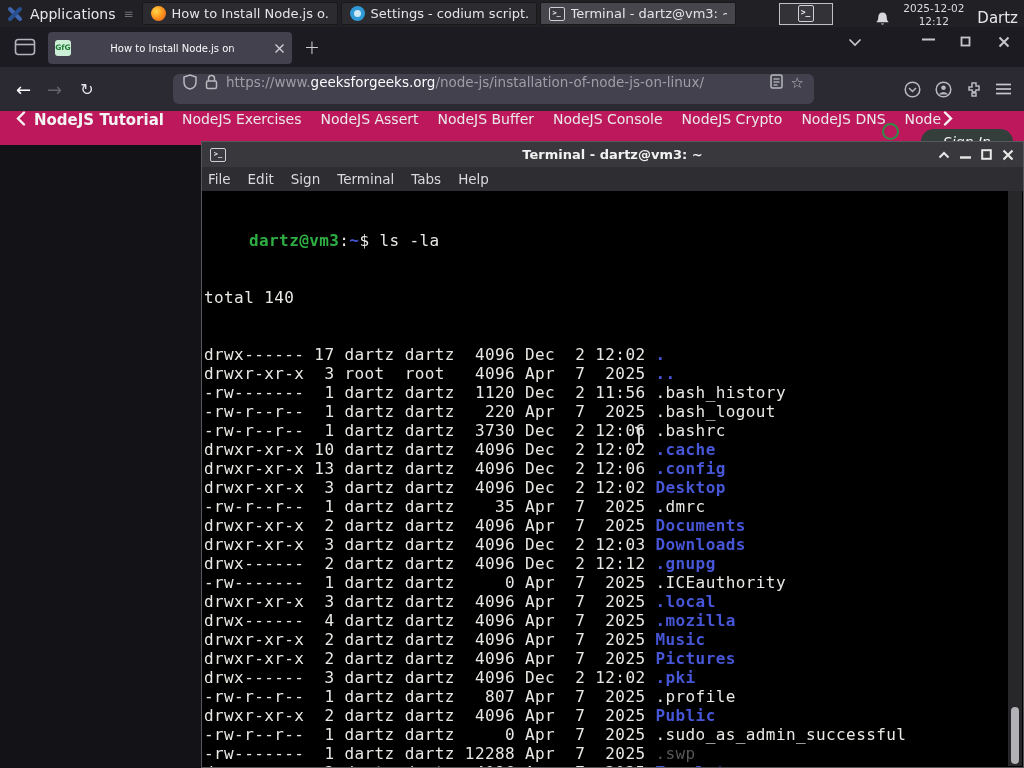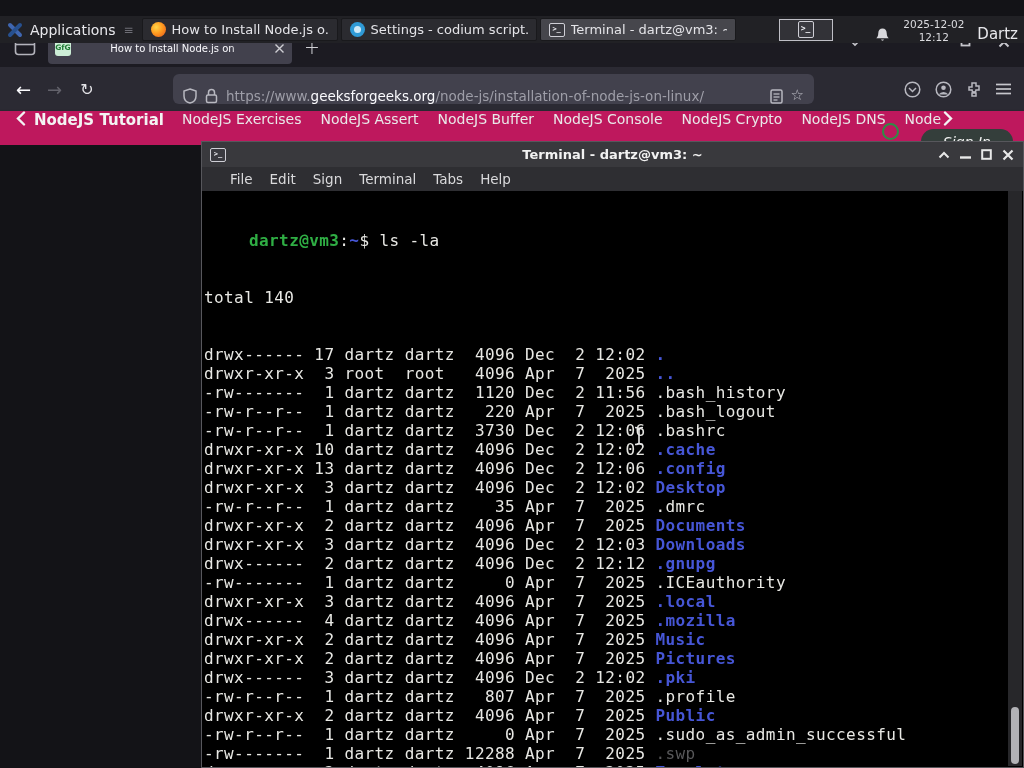--- a/index.html
+++ b/index.html
@@ -4,21 +4,21 @@
 <style>
   * { margin:0; padding:0; box-sizing:border-box; }
   html,body { background:#000; }
   #stage {
     position:relative; width:1024px; height:768px; overflow:hidden;
     background:#131317; font-family:"DejaVu Sans", sans-serif;
     -webkit-font-smoothing:antialiased;
   }
   
   .panel {
-    position:absolute; left:0; top:16px; width:1024px; height:27px;
+    position:absolute; left:0; top:0; width:1024px; height:27px;
     background:#212125; display:flex; align-items:center; z-index:50;
   }
   .apps-btn { display:flex; align-items:center; gap:6px; height:100%; padding:0 6px; color:#e8e8ec; font-size:14px; }
   .panel-handle { color:#6e6e76; font-size:12px; margin:0 8px 0 2px; }
   .winbtn {
     height:23px; display:flex; align-items:center; gap:6px; padding:0 8px;
     background:#2b2b30; border:1px solid #19191c; border-radius:2px; margin-right:3px;
     color:#e4e4e8; font-size:13px; max-width:196px; min-width:196px; overflow:hidden;
   }
   .winbtn.active { background:#46464c; }
@@ -48,21 +48,21 @@
   .tab-plus { margin-left:12px; color:#cfcfd4; font-size:19px; font-weight:300; }
   .tabs-chevron { position:absolute; left:848px; top:38px; }
   .win-min { position:absolute; left:922px; top:38px; }
   .win-max { position:absolute; left:960px; top:36px; }
   .win-close { position:absolute; left:998px; top:36px; }
   .toolbar { position:absolute; left:0; top:67px; width:1024px; height:44px; background:#2b2a33; display:flex; align-items:center; }
   .nav-arrow { font-size:18px; margin-left:16px; color:#fbfbfe; }
   .nav-arrow.disabled { color:#63626b; }
   .reload { font-size:16px; margin-left:18px; color:#e2e2e6; }
   .urlbar { position:absolute; left:173px; top:7px; width:641px; height:30px; background:#42414d; border-radius:6px;
-    display:flex; align-items:flex-end; padding:0 10px; gap:8px; }
+    display:flex; align-items:flex-start; padding:0 10px; gap:8px; }
   .urltext { font-size:13.5px; white-space:nowrap; overflow:hidden; flex:1; }
   .urltext .dim { color:#9e9ea8; } .urltext .host { color:#fbfbfe; }
   .url-star { color:#bebec6; font-size:15px; }
   .tb-right { position:absolute; right:0; top:0; height:44px; display:flex; align-items:center; gap:14px; padding-right:13px; }
   
   .gfgnav { position:absolute; left:0; top:111px; width:1024px; height:34px; background:#be185d;
     display:flex; align-items:flex-start; box-shadow:0 1px 2px rgba(0,0,0,.5); }
   .gfg-back { margin-left:16px; }
   .gfg-lead { color:#f3f3f3; font-size:15px; font-weight:600; margin-left:8px; }
   .gfg-items { display:flex; gap:19px; margin-left:18px; }
@@ -74,21 +74,21 @@
     background:#343e3b; color:#f0f0f0; font-size:14px; display:flex; align-items:center; justify-content:center;font-style:italic; }
   .page { position:absolute; left:0; top:145px; width:1024px; height:623px; background:#131317; }
   
   .termwin { position:absolute; left:201px; top:141px; width:823px; height:627px;
     border:1px solid #57575c; background:#000; z-index:40; }
   .termbar { position:absolute; left:0; top:0; right:0; height:25px; background:#39393d; display:flex; align-items:center; }
   .termbar .term-ico { margin-left:8px; }
   .termtitle { position:absolute; left:0; right:0; text-align:center; color:#f2f2f2; font-size:13px; font-weight:bold; }
   .termbtns { position:absolute; right:9px; top:0; height:25px; display:flex; align-items:center; gap:10px; z-index:2; }
   .menubar { position:absolute; left:0; top:25px; right:0; height:24px; background:#2e2e32;
-    display:flex; align-items:center; gap:17px; padding-left:28px; }
+    display:flex; align-items:center; gap:17px; padding-left:6px; }
   .menubar span { color:#dadadc; font-size:13.5px; }
   .termcontent { position:absolute; left:0; top:49px; right:0; bottom:0; background:#000; overflow:hidden; }
   .t-out { padding:2px 0 0 2px; font-family:"DejaVu Sans Mono",monospace; font-size:16px;
     letter-spacing:0.4px; line-height:19px; color:#e8e8e4; white-space:pre; }
   .t-green { color:#2fae44; font-weight:bold;margin-left:45px; }
   .t-blue, .t-dir { color:#4656d6; font-weight:bold; }
   .t-dim { color:#58585a; }
   .t-file { color:#e8e8e4; }
   .scrollgutter { position:absolute; right:1px; top:49px; bottom:1px; width:14px; background:#27272a; }
   .scrollthumb { position:absolute; right:3px; top:516px; width:8px; height:57px; border-radius:4px; background:#b2b2b6; }

